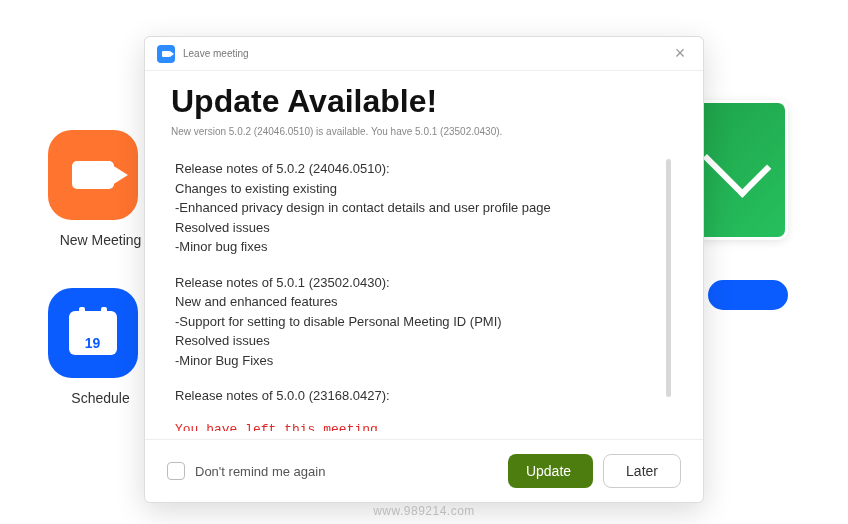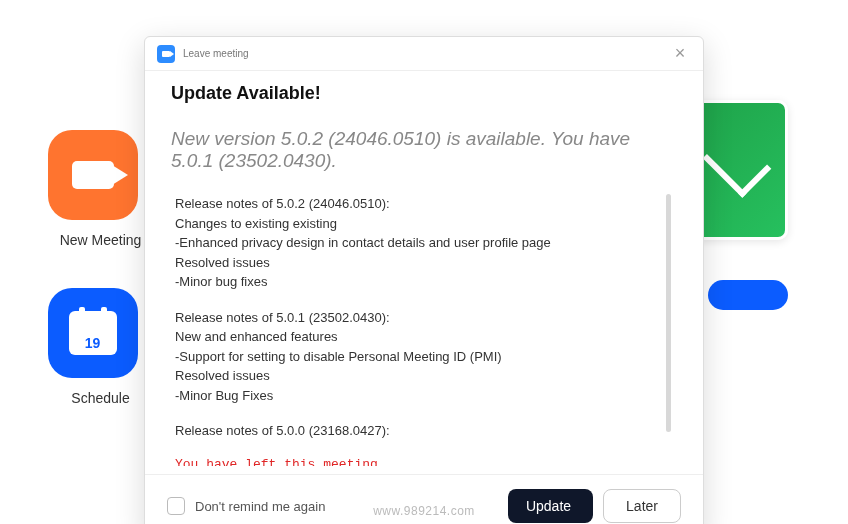--- a/index.html
+++ b/index.html
@@ -155,30 +155,29 @@
     .close-x {
       font-size: 18px;
       color: #999;
       cursor: pointer;
       width: 22px; text-align:center;
     }
     .dialog-body {
       padding: 12px 26px 8px 26px;
     }
     .heading {
-      font-size: 18px;
+      font-size: 32px;
       font-weight: 700;
       color: #111;
-      margin-bottom: 24px;
+      margin-bottom: 6px;
     }
     .subheading {
-      font-size: 19px;
+      font-size: 10px;
       color: #888;
       margin-bottom: 14px;
-      font-style: italic;
     }
     .notes-area {
       position: relative;
       border-radius: 4px;
       padding: 8px 18px 4px 4px;
       height: 280px;
       overflow: hidden;
     }
     .notes-area::after {
       content:"";
@@ -221,21 +220,21 @@
     }
     .btn {
       height: 34px;
       padding: 0 22px;
       border-radius: 8px;
       font-size: 14px;
       display:flex; align-items:center; justify-content:center;
       cursor: pointer;
     }
     .btn-primary {
-      background: #0f172a;
+      background: #4d7c0f;
       color: #fff;
       border: none;
       font-weight: 500;
       padding-left: 18px;
     }
     .btn-secondary {
       background: #fff;
       color: #333;
       border: 1px solid #ccc;
     }

